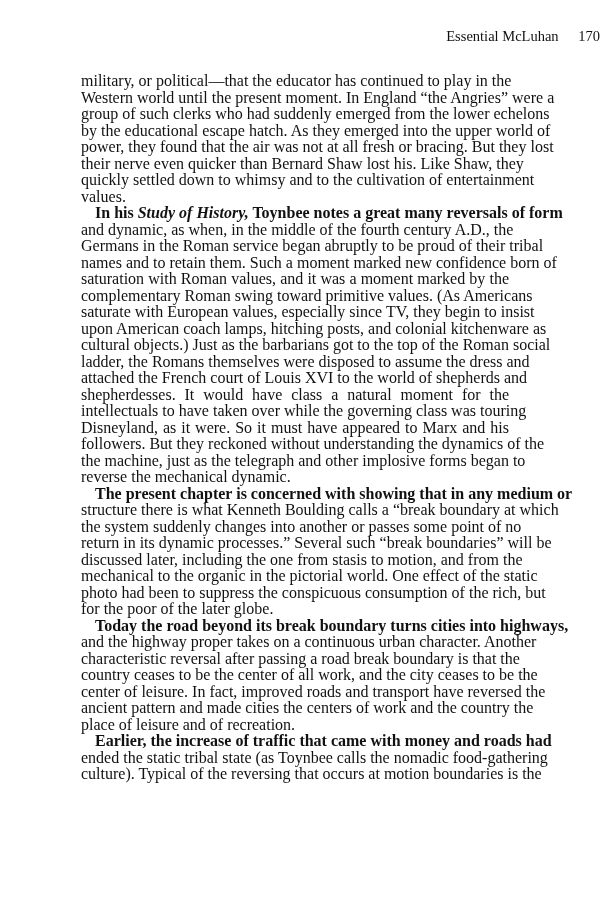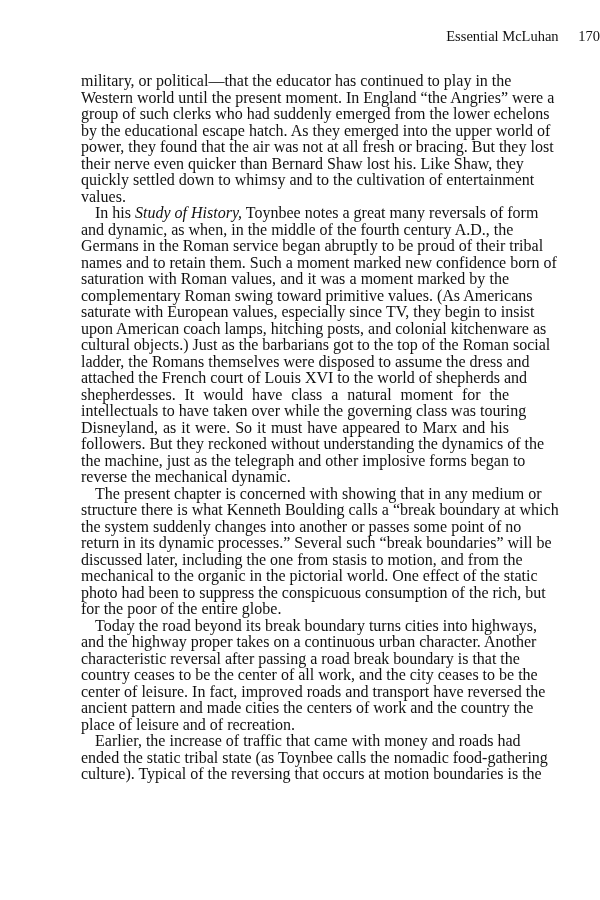--- a/index.html
+++ b/index.html
@@ -5,21 +5,21 @@
   html, body { margin:0; padding:0; background:#ffffff; }
   body { width:600px; height:900px; position:relative; overflow:hidden;
          font-family:"Liberation Serif", "DejaVu Serif", serif; color:#111; }
   .header { position:absolute; top:27px; left:0; width:600px; text-align:right;
             font-size:14.5px; line-height:18px; }
   .header .title { margin-right:16px; }
   .body { position:absolute; top:73px; left:81px; width:428px; }
   .line { display:block; font-size:16px; line-height:16.5px; height:16.5px;
           text-align:justify; text-align-last:justify; white-space:nowrap; }
   .line.last { text-align-last:left; }
-  .line.indent { text-indent:14px; }
+  .line.indent { text-indent:14px;font-weight:bold; }
   i { font-style:italic; }
 </style>
 </head>
 <body>
 
 <div class="header">
   <span class="title">Essential McLuhan</span>
   <span class="pagenum">170</span>
 </div>
 
@@ -57,21 +57,21 @@
   </div>
 
   <div>
     <span class="line indent">The present chapter is concerned with showing that in any medium or</span>
     <span class="line">structure there is what Kenneth Boulding calls a “break boundary at which</span>
     <span class="line">the system suddenly changes into another or passes some point of no</span>
     <span class="line">return in its dynamic processes.” Several such “break boundaries” will be</span>
     <span class="line">discussed later, including the one from stasis to motion, and from the</span>
     <span class="line">mechanical to the organic in the pictorial world. One effect of the static</span>
     <span class="line">photo had been to suppress the conspicuous consumption of the rich, but</span>
-    <span class="line last">for the poor of the entire globe.</span>
+    <span class="line last">for the poor of the later globe.</span>
   </div>
 
   <div>
     <span class="line indent">Today the road beyond its break boundary turns cities into highways,</span>
     <span class="line">and the highway proper takes on a continuous urban character. Another</span>
     <span class="line">characteristic reversal after passing a road break boundary is that the</span>
     <span class="line">country ceases to be the center of all work, and the city ceases to be the</span>
     <span class="line">center of leisure. In fact, improved roads and transport have reversed the</span>
     <span class="line">ancient pattern and made cities the centers of work and the country the</span>
     <span class="line last">place of leisure and of recreation.</span>

